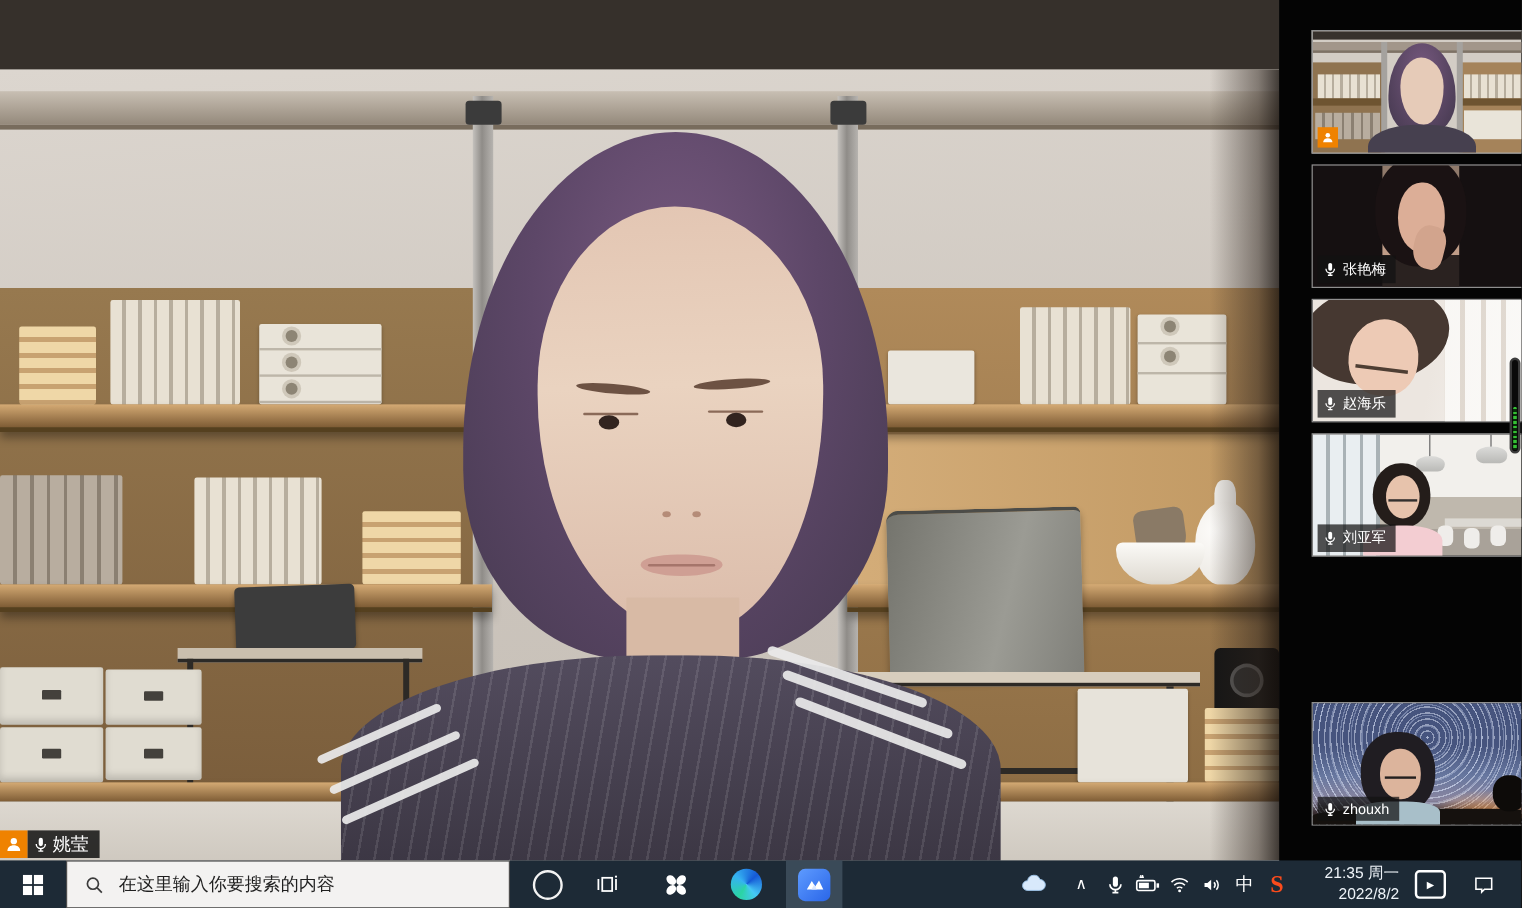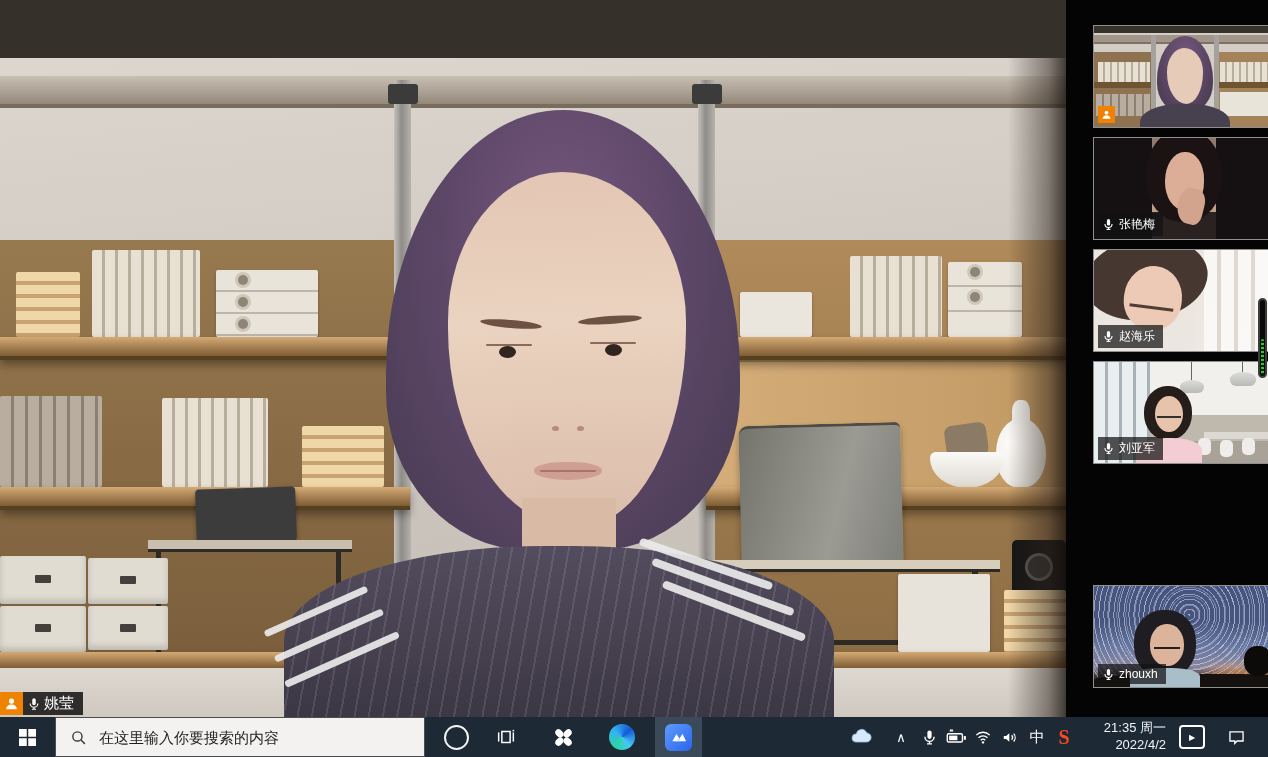--- a/index.html
+++ b/index.html
@@ -545,21 +545,21 @@
         </svg>
     </div>
     <div class="tb" id="tray-ime">
         <span>中</span>
       </div>
     <div class="tb" id="tray-sogou">
         <span>S</span>
       </div>
     <div class="tb" id="tb-clock">
       <span>21:35 周一</span>
-      <span>2022/4/2</span>
+      <span>2022/8/2</span>
     </div>
 
     <div class="tb" id="tb-play">
       <span id="play-box">
           <span>▶</span>
         </span>
     </div>
     <div class="tb" id="tb-action">
       <svg viewBox="0 0 24 24" width="21" height="21">
           <path d="M4.5 5.5h15v10.5h-6.8l-2.7 2.7v-2.7h-5.5z" fill="none" stroke="#fff" stroke-width="1.5"></path>

